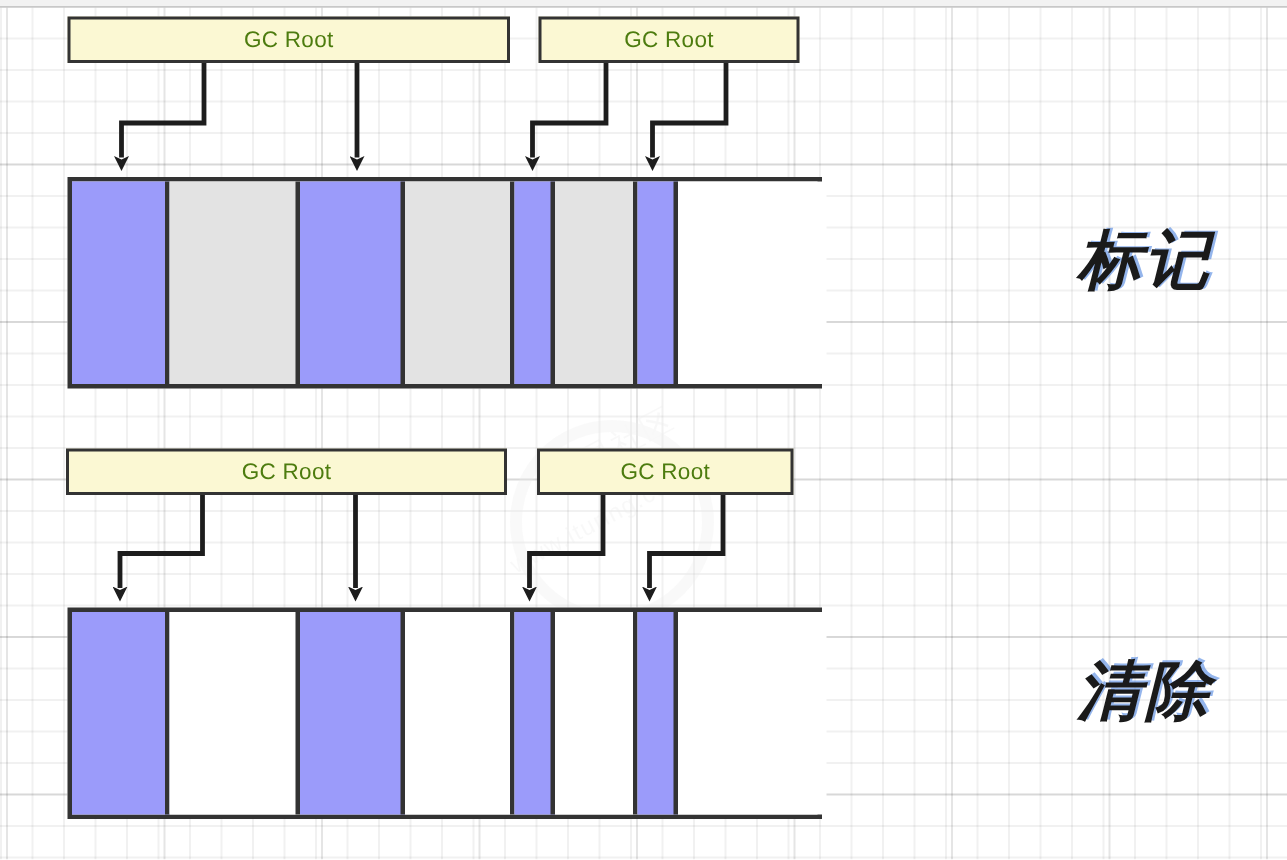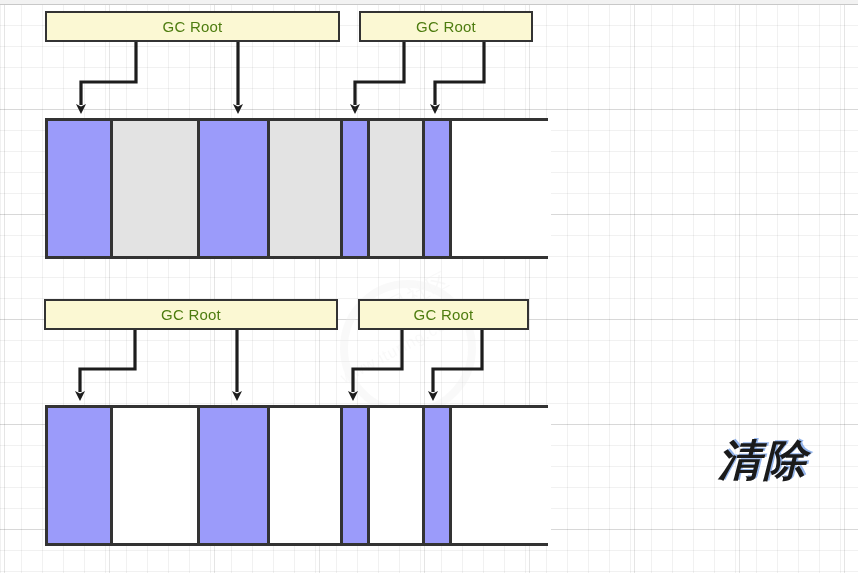--- a/index.html
+++ b/index.html
@@ -199,15 +199,16 @@
         <path d="M238,42 L238,105" marker-end="url(#ah)"></path>
         <path d="M404,42 L404,82 L355,82 L355,105" marker-end="url(#ah)"></path>
         <path d="M484,42 L484,82 L435,82 L435,105" marker-end="url(#ah)"></path>
         <path d="M135,330 L135,369 L80,369 L80,392" marker-end="url(#ah)"></path>
         <path d="M237,330 L237,392" marker-end="url(#ah)"></path>
         <path d="M402,330 L402,369 L353,369 L353,392" marker-end="url(#ah)"></path>
         <path d="M482,330 L482,369 L433,369 L433,392" marker-end="url(#ah)"></path>
       </g>
   </svg>
 
+  <div class="cn-label" id="lbl-0" style="left: 718px; top: 145px;">标记</div>
   <div class="cn-label" id="lbl-1" style="left: 718px; top: 432px; text-align: right;">清除</div>
 
 </div>
 
 </body></html>

